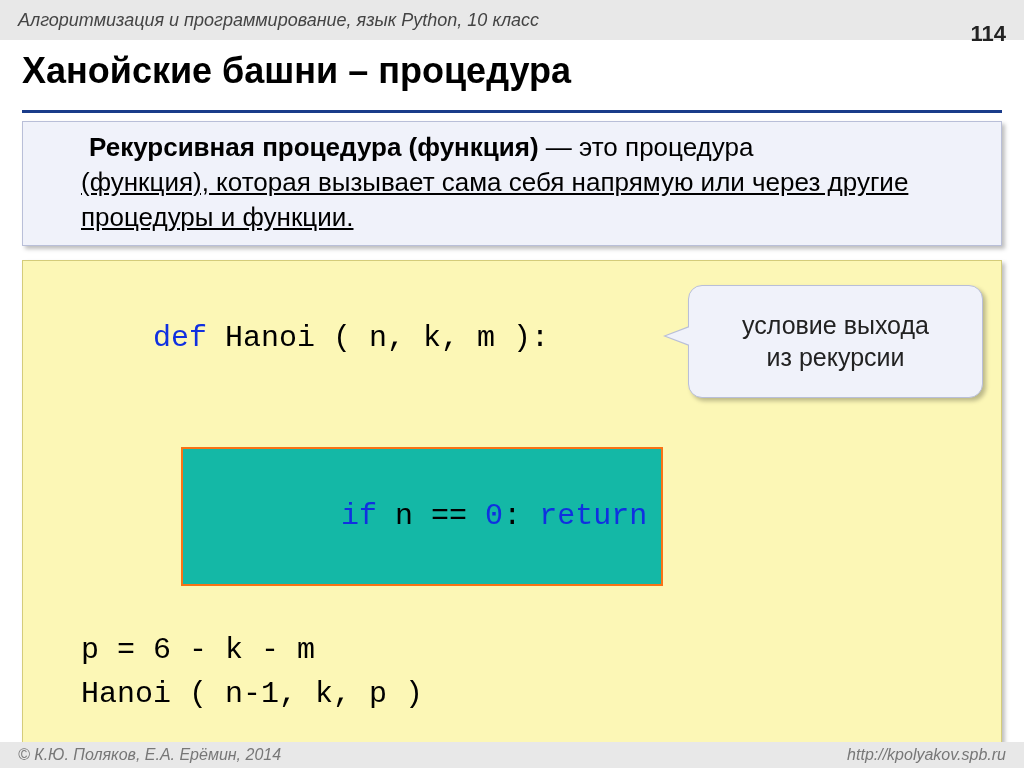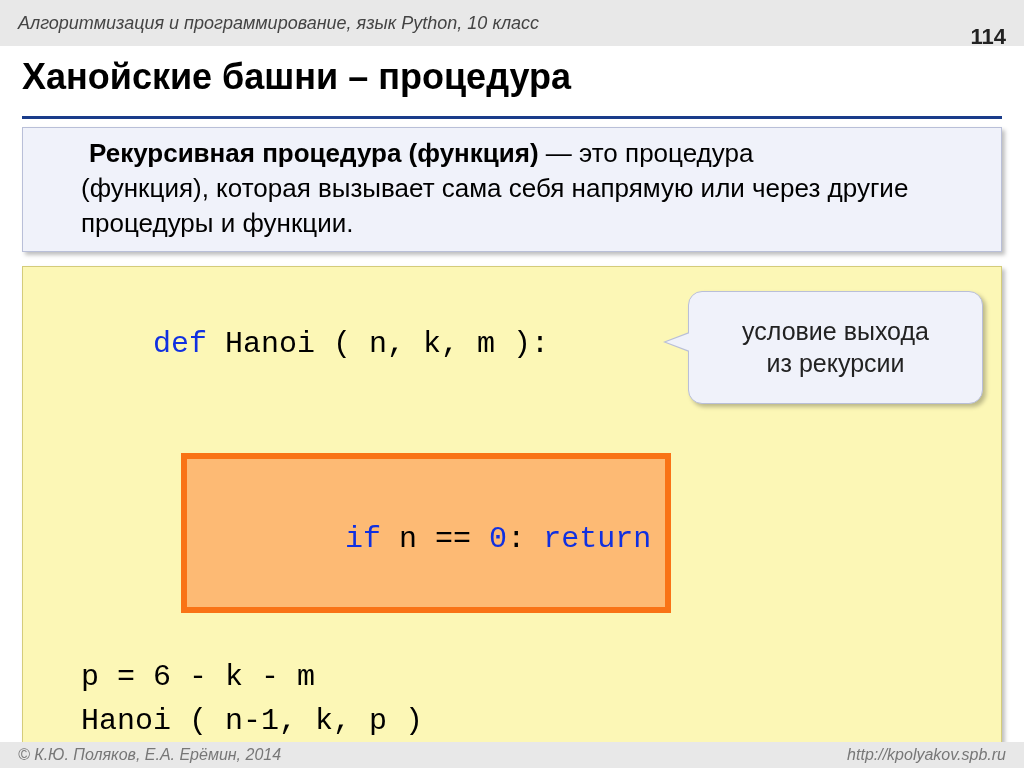--- a/index.html
+++ b/index.html
@@ -6,21 +6,21 @@
   body {
     width: 1024px;
     height: 768px;
     background: #fff;
     font-family: Arial, Helvetica, sans-serif;
     position: relative;
     overflow: hidden;
   }
   .header-bar {
     background: #e8e8e8;
-    height: 46px;
+    height: 40px;
     line-height: 30px;
     padding: 0 18px;
     display: flex;
     justify-content: space-between;
     align-items: center;
     font-style: italic;
     color: #444;
     font-size: 18px;
   }
   .page-num {
@@ -44,43 +44,43 @@
   .def-box {
     background: #f0f2fa;
     border: 1px solid #b9bfd8;
     box-shadow: 3px 3px 4px rgba(0,0,0,0.25);
     padding: 8px 18px 10px 18px;
     font-size: 26px;
     line-height: 1.35;
     margin-bottom: 14px;
   }
   .def-box b { font-weight: bold; margin-left: 48px; }
-  .indented { padding-left: 40px; display: block; }
+  .indented { padding-left: 40px; display: block; text-decoration: underline; }
 
   .code-box {
     background: #fcf7b6;
     border: 1px solid #d4cc7a;
     box-shadow: 3px 3px 4px rgba(0,0,0,0.25);
     padding: 12px 22px 14px 22px;
     font-family: "Courier New", monospace;
     font-size: 30px;
     line-height: 1.45;
     margin-bottom: 14px;
     position: relative;
   }
   .code-line { white-space: pre; }
   .kw   { color: #1030e0; }      
   .str  { color: #c02828; }
   .zero { color: #1030e0; }
 
   .highlight-box {
-    border: 6px solid #f97316;
+    border: 2px solid #f97316;
     display: inline-block;
-    padding: 15px 14px 2px 14px;
-    background: #fdba74;
+    padding: 2px 14px 2px 14px;
+    background: #14b8a6;
     margin-left: 28px;
   }
 
   .callout {
     position: absolute;
     top: 24px;
     right: 18px;
     width: 295px;
     background: #f0f2fa;
     border: 1px solid #b9bfd8;

